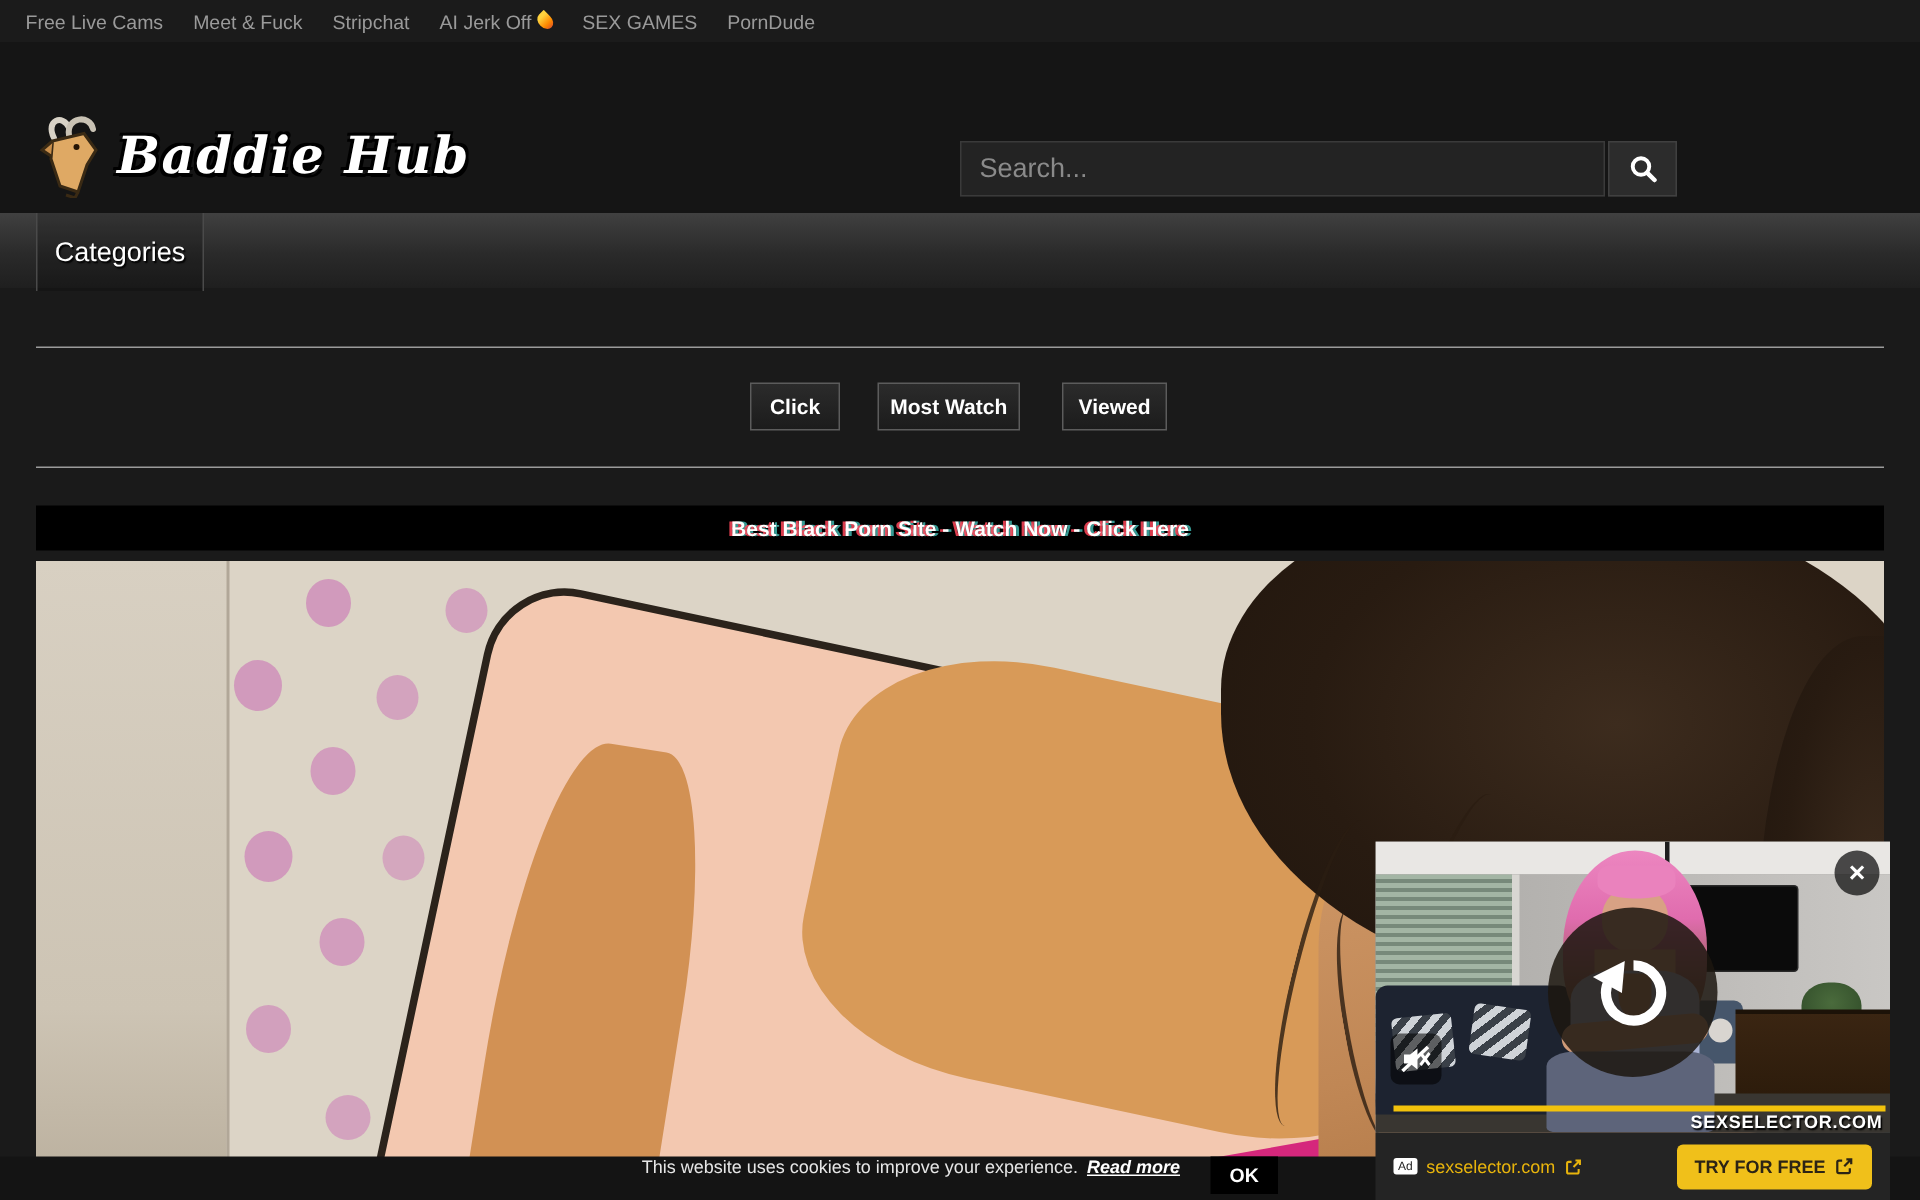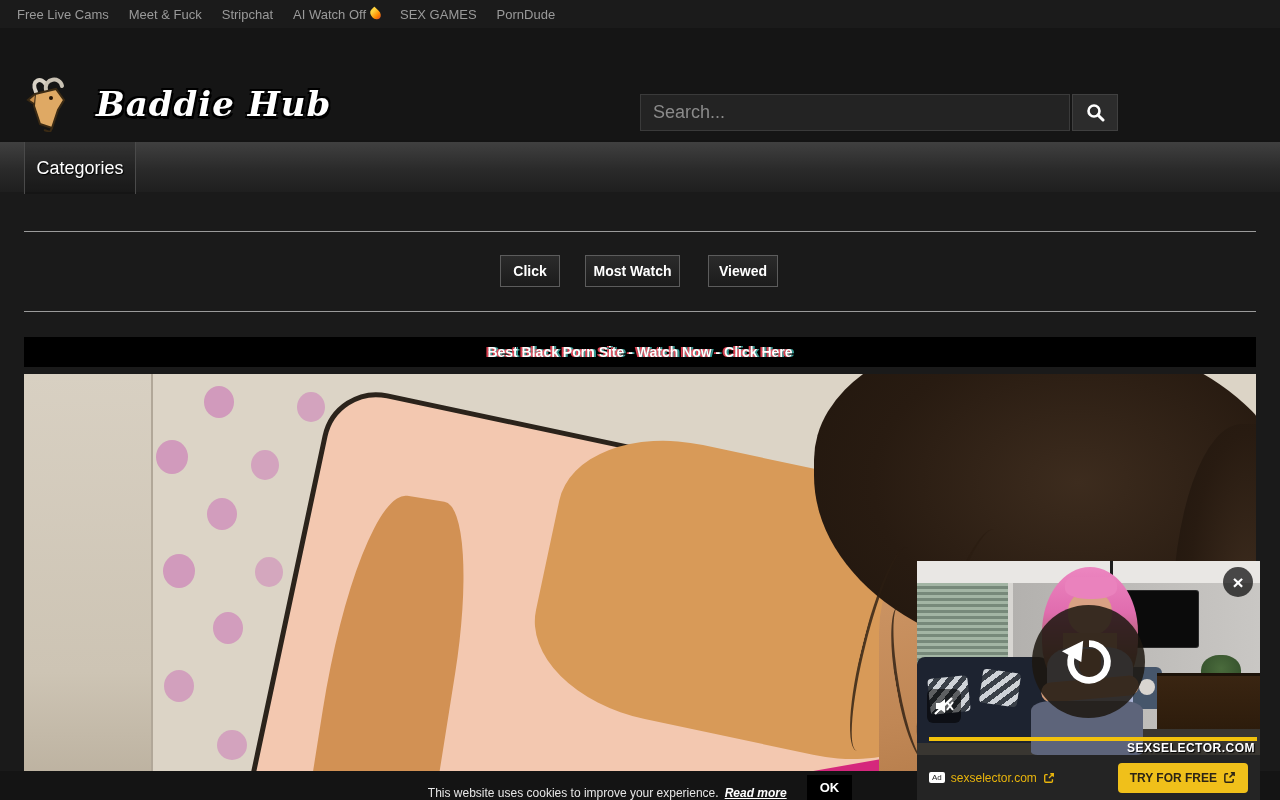--- a/index.html
+++ b/index.html
@@ -10,21 +10,21 @@
 
   
   #topbar { left:0; top:0; width:1280px; height:28px; background:#1b1b1b;
     display:flex; align-items:center; padding-left:8px; gap:2px; z-index:40; }
   .toplink { color:#9a9a9a; font-size:13px; padding:0 9px; cursor:pointer; display:flex; align-items:center; gap:5px;text-align:right; }
   .flame { display:inline-block; width:9px; height:12px; background:linear-gradient(180deg,#ffd23d 20%,#ff8a00 70%,#e25822);
     border-radius:50% 4% 50% 50%; transform:rotate(-45deg); }
 
   
   #header { left:0; top:28px; width:1280px; height:112px; background:#151515; z-index:40; }
-  #logo { left:22px; top:48px; display:flex; align-items:center; gap:22px; cursor:pointer; }
+  #logo { left:22px; top:48px; display:flex; align-items:center; gap:4px; cursor:pointer; }
   #logo-text { color:#fff; font-family:"DejaVu Serif", serif; font-style:italic; font-weight:bold;
     font-size:34px; letter-spacing:1px; text-shadow:2px 3px 0 #000, -2px -2px 0 #000, 2px -2px 0 #000, -2px 2px 0 #000; }
   #searchwrap { left:640px; top:66px; display:flex; }
   #search-input { width:430px; height:37px; background:#232323; border:1px solid #3a3a3a;
     color:#5eead4; font-size:18px; padding:0 12px; outline:none; }
   #search-input::placeholder { color:#8a8a8a; }
   #search-btn { width:46px; height:37px; margin-left:2px; background:#2c2c2c; border:1px solid #404040;
     display:flex; align-items:center; justify-content:center; cursor:pointer; }
 
   
@@ -101,21 +101,21 @@
   #adfooter { left:917px; top:755px; width:343px; height:45px; background:#242424; z-index:31;
     display:flex; align-items:center; justify-content:space-between; padding:0 12px; }
   #ad-left { display:flex; align-items:center; gap:6px; cursor:pointer; }
   #ad-badge { background:#ffffff; color:#222; font-size:8px; font-weight:normal; padding:1px 3px; border-radius:2px;text-align:right; }
   #ad-site { color:#e8b40c; font-size:12px; }
   #ad-cta { background:#f0c01a; border:none; border-radius:4px; padding:8px 12px; display:flex; align-items:center; gap:6px;
     color:#2c2415; font-size:12px; font-weight:bold; cursor:pointer; }
 
   
   #cookiebar { left:0; top:771px; width:1280px; height:29px; background:#141414; z-index:20;
-    display:flex; align-items:flex-end; justify-content:center; gap:6px; }
+    display:flex; align-items:flex-start; justify-content:center; gap:6px; }
   #cookie-msg { color:#e6e6e6; font-size:12px; }
   #cookie-read { color:#fff; font-size:12px; font-weight:bold; text-decoration:underline; cursor:pointer;font-style:italic; }
   #cookie-ok { background:#000; color:#fff; border:none; font-size:13px; font-weight:bold; padding:5px 13px; margin-left:14px; cursor:pointer; }
 
   svg { display:block; }
 </style>
 </head>
 <body>
 
 <div id="stage">
@@ -124,21 +124,21 @@
     <span class="toplink">
         <span>Free Live Cams</span>
       </span>
     <span class="toplink">
         <span>Meet &amp; Fuck</span>
       </span>
     <span class="toplink">
         <span>Stripchat</span>
       </span>
     <span class="toplink">
-        <span>AI Watch Off</span>
+        <span>AI Jerk Off</span>
         <span class="flame"></span>
       </span>
     <span class="toplink">
         <span>SEX GAMES</span>
       </span>
     <span class="toplink">
         <span>PornDude</span>
       </span>
   </div>
 

